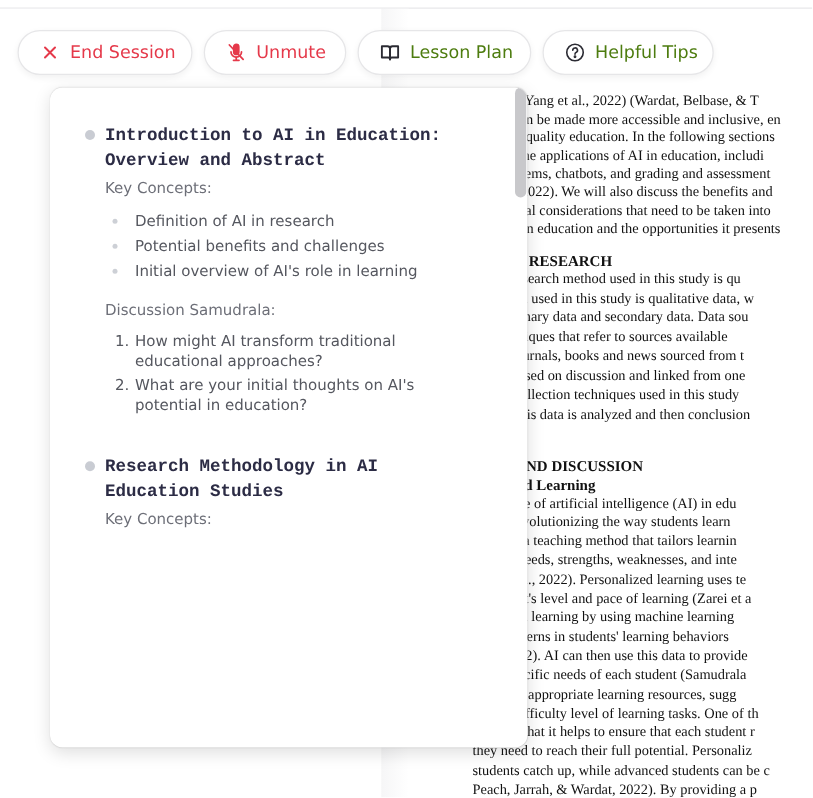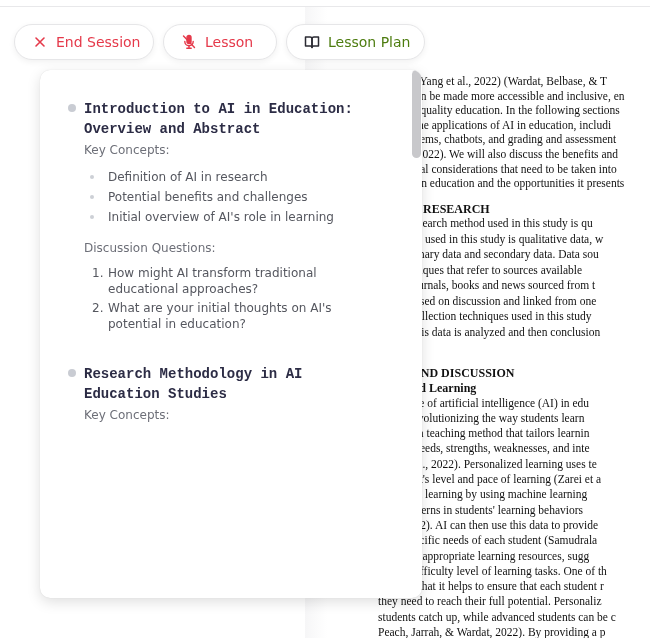--- a/index.html
+++ b/index.html
@@ -149,46 +149,54 @@
       </svg>
       <span>End Session</span>
     </div>
     <div class="pill danger" style="width:114px">
       <svg viewBox="0 0 16 16" fill="none" stroke="#e5394a" stroke-width="1.4" stroke-linecap="round">
         <rect x="6" y="1.5" width="4" height="8" rx="2" fill="#e5394a"></rect>
         <path d="M3.8 7.5 a4.2 4.2 0 0 0 8.4 0"></path>
         <path d="M8 11.8 V14.2 M5.8 14.2 H10.2"></path>
         <path d="M2.5 2 L13.5 13.5"></path>
       </svg>
-      <span>Lesson</span>
+      <span>Unmute</span>
     </div>
     <div class="pill" style="width:139px">
       <svg viewBox="0 0 16 16" fill="none" stroke="#2b2b33" stroke-width="1.5" stroke-linejoin="round">
         <path d="M1.5 3 H6 a2 2 0 0 1 2 2 V13.5 a1.5 1.5 0 0 0 -1.5 -1.5 H1.5 Z"></path>
         <path d="M14.5 3 H10 a2 2 0 0 0 -2 2 V13.5 a1.5 1.5 0 0 1 1.5 -1.5 H14.5 Z"></path>
       </svg>
       <span>Lesson Plan</span>
+    </div>
+    <div class="pill" style="width:137px">
+      <svg viewBox="0 0 16 16" fill="none" stroke="#2b2b33" stroke-width="1.3" stroke-linecap="round">
+        <circle cx="8" cy="8" r="6.6"></circle>
+        <path d="M6.2 6.2 a1.9 1.9 0 1 1 2.6 1.8 c-0.6 0.3 -0.8 0.7 -0.8 1.3"></path>
+        <circle cx="8" cy="11.4" r="0.5" fill="#2b2b33"></circle>
+      </svg>
+      <span>Helpful Tips</span>
     </div>
   </div>
 
   <div class="panel">
     <div class="scrollbar-track">
       <div class="scrollbar-thumb"></div>
     </div>
     <div class="panel-inner">
       <div class="section">
         <div class="section-dot"></div>
         <div class="section-title">Introduction to AI in Education: Overview and Abstract</div>
         <div class="label">Key Concepts:</div>
         <ul class="bullets">
           <li>Definition of AI in research</li>
           <li>Potential benefits and challenges</li>
           <li>Initial overview of AI's role in learning</li>
         </ul>
-        <div class="label">Discussion Questions:</div>
+        <div class="label">Discussion Samudrala:</div>
         <ol class="questions">
           <li>
             <span class="num">1.</span>
             <span>How might AI transform traditional educational approaches?</span>
           </li>
           <li>
             <span class="num">2.</span>
             <span>What are your initial thoughts on AI's potential in education?</span>
           </li>
         </ol>

